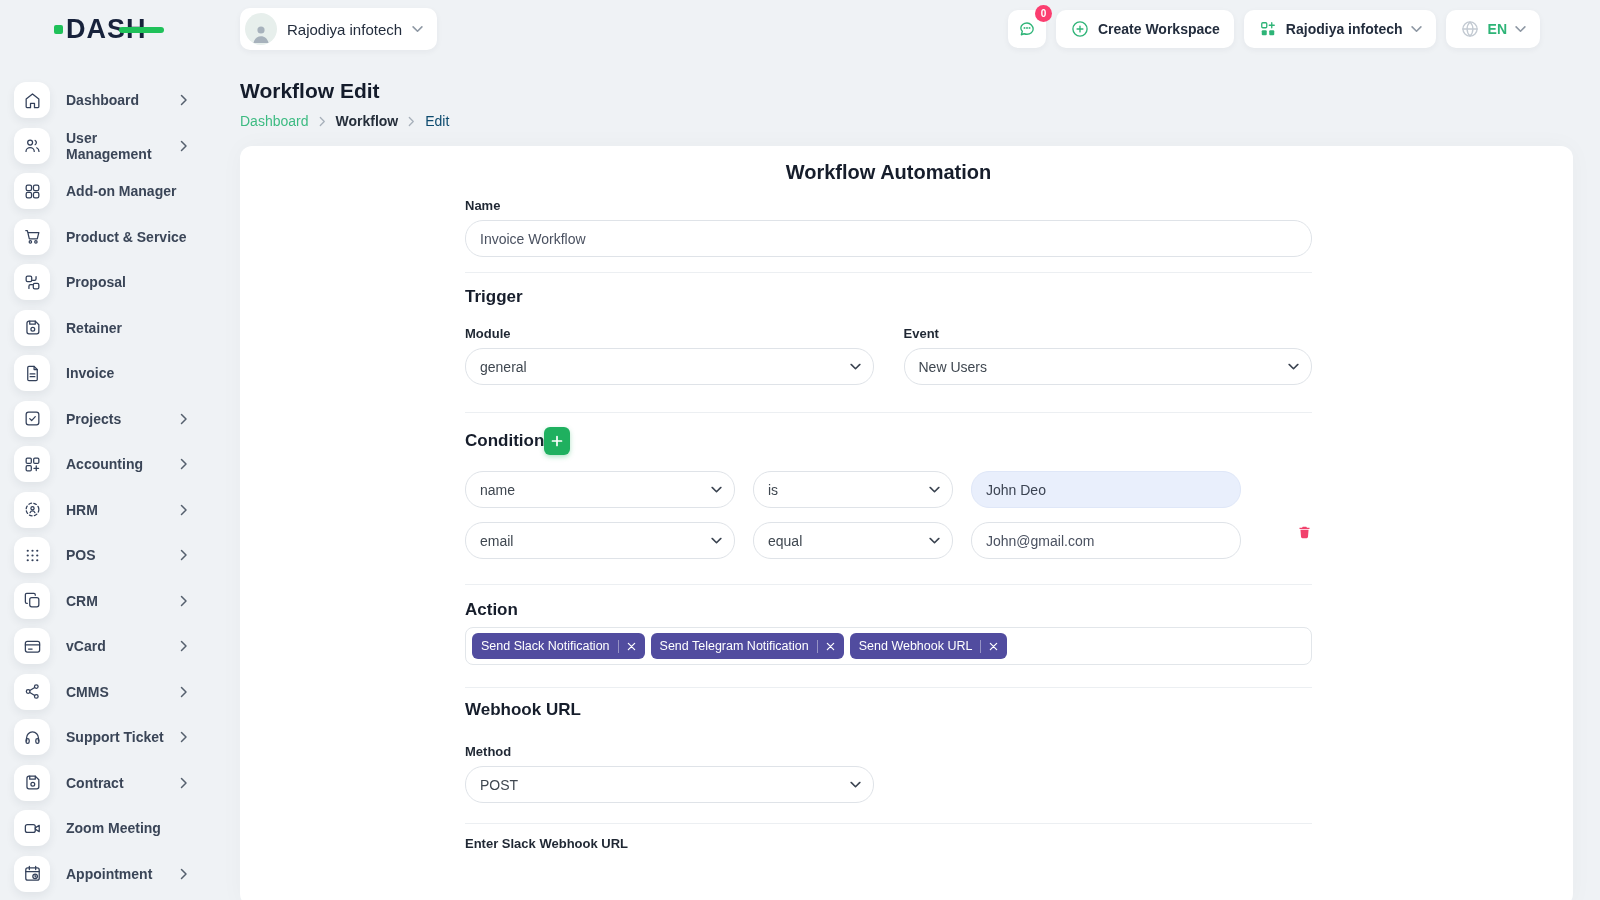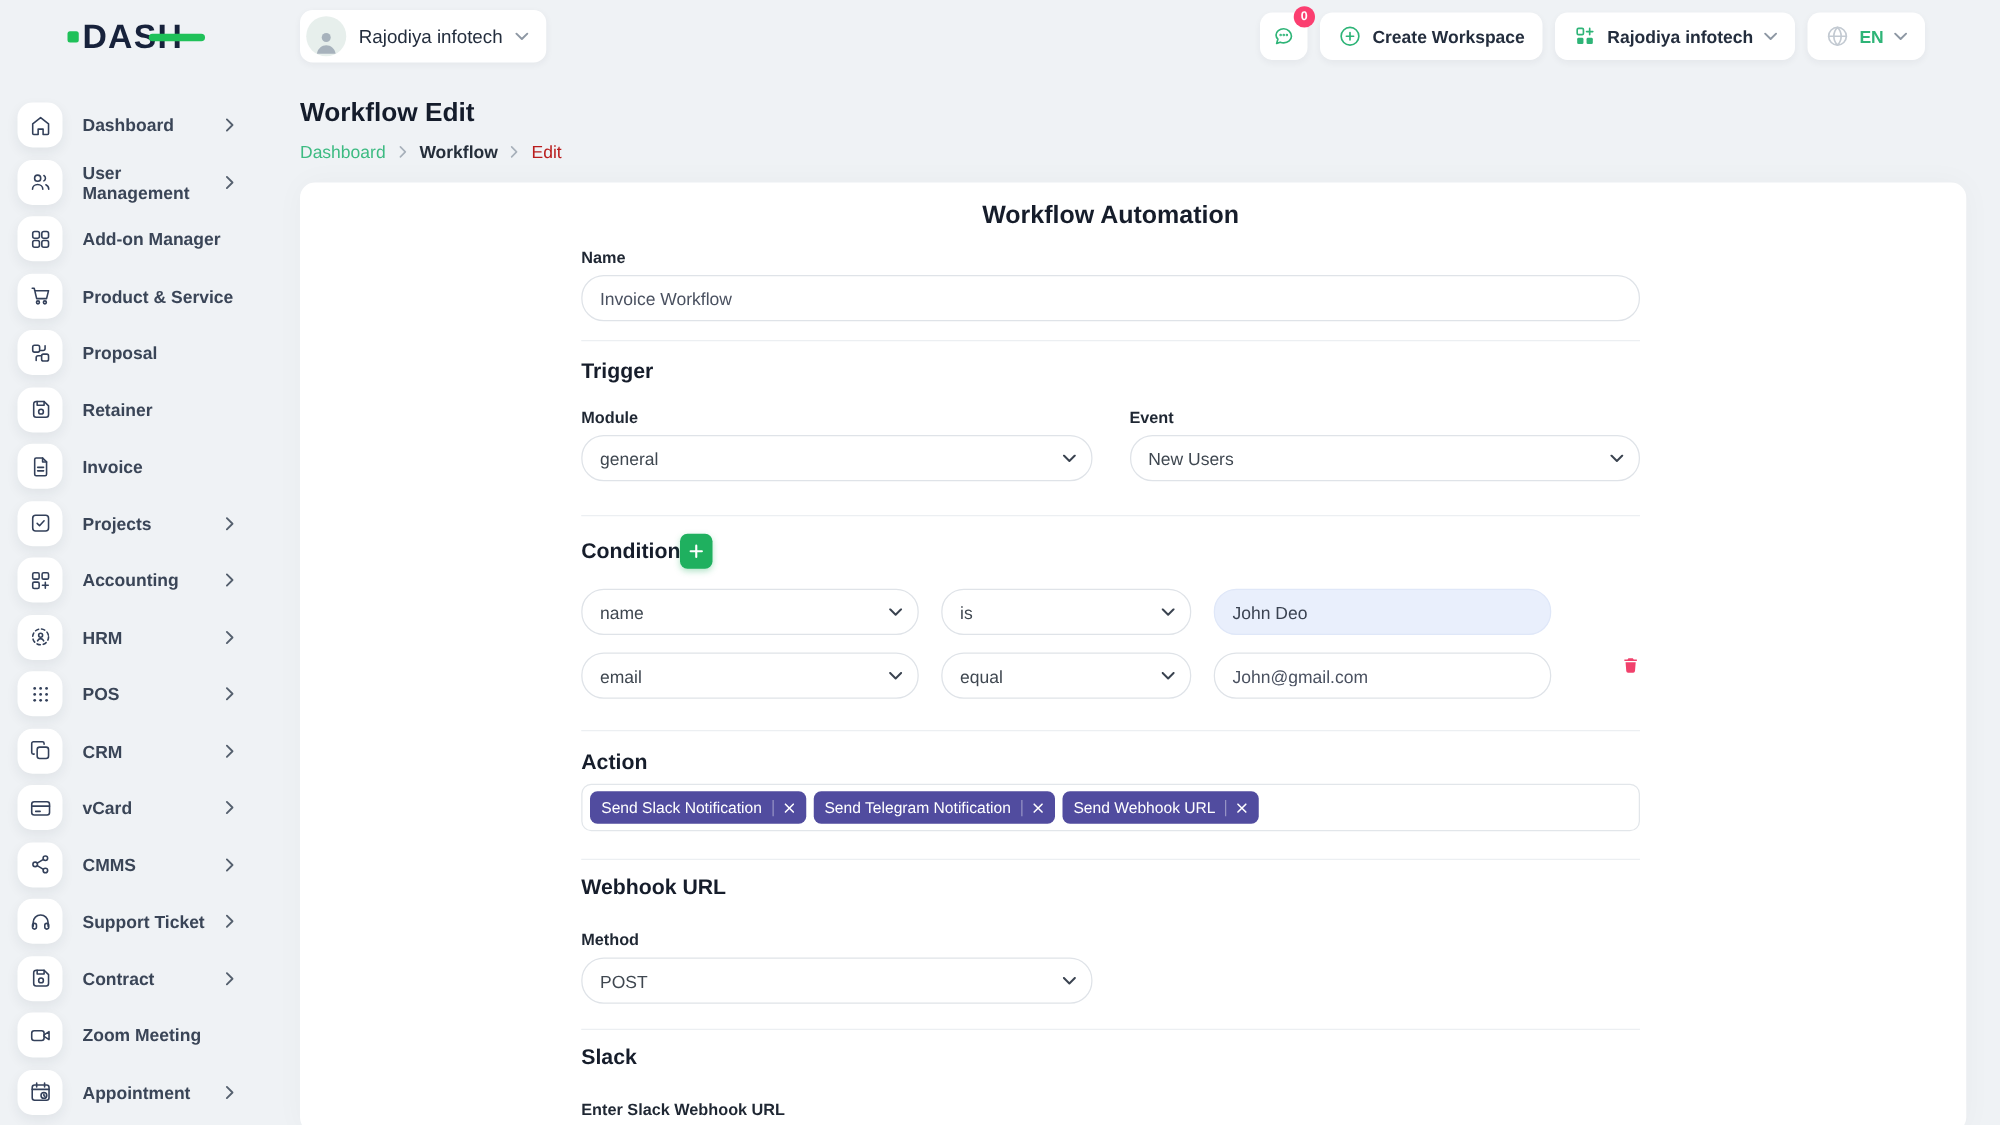--- a/index.html
+++ b/index.html
@@ -43,21 +43,21 @@
   .side-chev { margin-left:auto; margin-right:44px; display:flex; }
   .ic { width:19px; height:19px; fill:none; stroke:#33405a; stroke-width:1.6;
     stroke-linecap:round; stroke-linejoin:round; }
   .tic { width:20px; height:20px; fill:none; stroke:#2eb477; stroke-width:1.6;
     stroke-linecap:round; stroke-linejoin:round; }
   .content { flex:1; padding:20px 27px 0 8px; }
   .page-title { font-size:21px; font-weight:700; color:#141c2b; line-height:25px; margin:0; }
   .breadcrumb { display:flex; align-items:center; gap:10px; margin-top:8px; font-size:14px; line-height:20px; }
   .bc-link { color:#3dbb82; cursor:pointer; }
   .bc-current-parent { color:#252e3a; font-weight:600; cursor:pointer; }
-  .bc-muted { color:#b91c1c; }
+  .bc-muted { color:#0c4a6e; }
   
   .card { margin-top:15px; background:#fff; border-radius:12px; height:760px;
     box-shadow:0 0 24px rgba(25,35,50,.03); padding:14px 0 0; overflow:hidden; }
   .form { width:847px; margin-left:225px; }
   .form-title { text-align:center; font-size:20px; line-height:24px; font-weight:700;
     color:#161d2b; margin:0 0 14px; }
   .f-label { display:block; font-size:13px; line-height:16px; font-weight:700;
     color:#1f2733; margin-bottom:6px; }
   .f-control { width:100%; height:37px; border:1px solid #dfe3e8; border-radius:18px;
     background:#fff; padding:0 14px; font-size:14px; color:#4a5160; outline:none;
@@ -589,21 +589,20 @@
                     <path d="M1 1l5 5 5-5" stroke="#3a4350" stroke-width="1.8" fill="none" stroke-linecap="round" stroke-linejoin="round"></path>
                   </svg>
                 </span>
             </div>
           </div>
         </div>
 
         <hr class="divider d5">
 
         
-        <h3 class="sec-h mb24">Slack</h3>
         <div style="width:414px;">
           <label class="f-label">Enter Slack Webhook URL</label>
 
         </div>
       </div>
     </div>
   </div>
 </div>
 
 </body></html>

